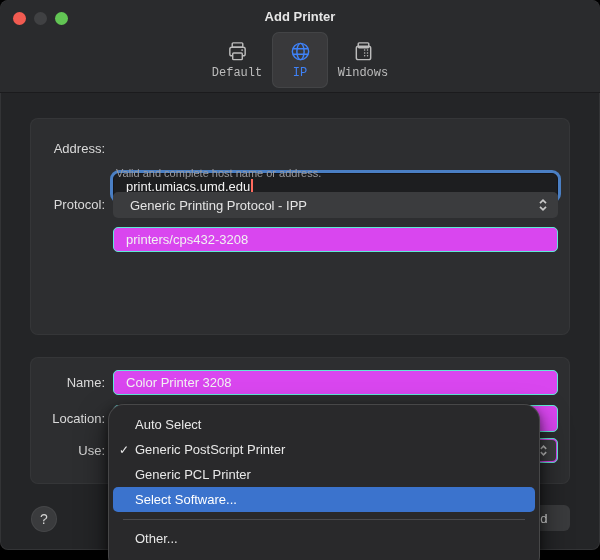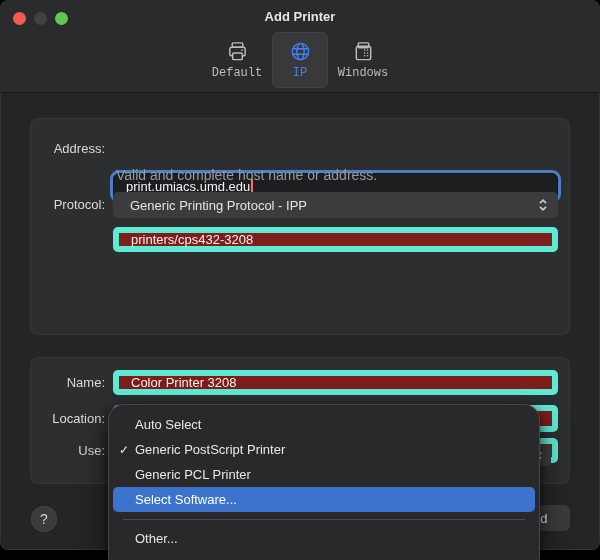--- a/index.html
+++ b/index.html
@@ -33,28 +33,28 @@
   .tbtn.selected .tlabel { color:#3f82f7; }
   .tbtn svg { display:block; }
 
   
   .gbox { position:absolute; left:30px; width:540px; background:#2d2e30;
           border-radius:8px; border:1px solid rgba(255,255,255,0.04); }
   .box1 { top:118px; height:217px; }
   .box2 { top:357px; height:127px; }
   .flabel { position:absolute; left:0; width:74px; text-align:right;
             color:#dadada; font-size:13px; }
-  .field { position:absolute; left:82px; width:445px; background:#7f1d1d;
-           border:6px solid #5eead4; border-radius:5px; color:#f2f2f2;
+  .field { position:absolute; left:82px; width:445px; background:#d946ef;
+           border:1px solid #5eead4; border-radius:5px; color:#f2f2f2;
            font-size:13px; display:flex; align-items:center; padding-left:12px; }
   .field.focus { background:#1d1e20; border:1px solid #14151a; border-radius:6px;
                  box-shadow:0 0 0 3px #4a7fc4; }
   .caret { display:inline-block; width:2px; height:16px; background:#ff6b5e;
            margin-left:1px; }
-  .hint { position:absolute; left:85px; top:48px; font-size:14px; color:#9a9a9e; }
+  .hint { position:absolute; left:85px; top:48px; font-size:11px; color:#9a9a9e; }
   .popup { position:absolute; left:82px; width:445px; height:26px;
            background:#3b3c3e; border-radius:5px; color:#e4e4e4; font-size:13px;
            display:flex; align-items:center; padding-left:17px; }
   .popup .updown { position:absolute; right:10px; top:6px; }
   .capsule { position:absolute; right:1px; top:1px; width:26px; height:21px;
              border-radius:4px; background:#3e3f41; display:flex;
              align-items:center; justify-content:center; }
 
   
   .helpbtn { position:absolute; left:31px; top:506px; width:26px; height:26px;

